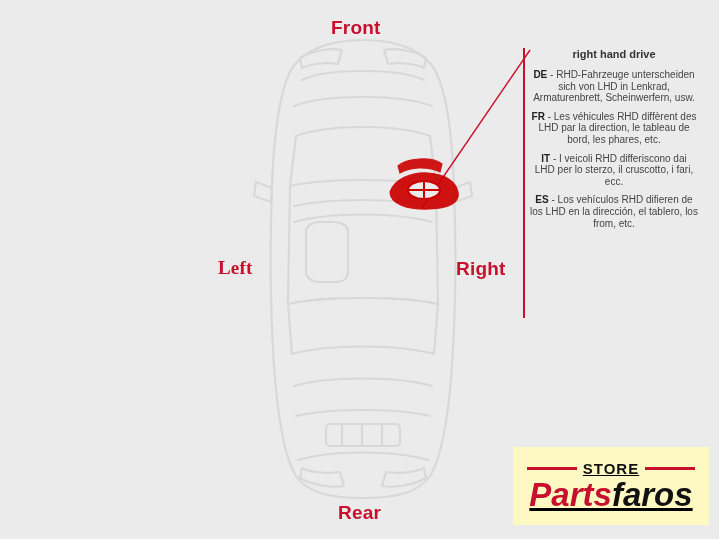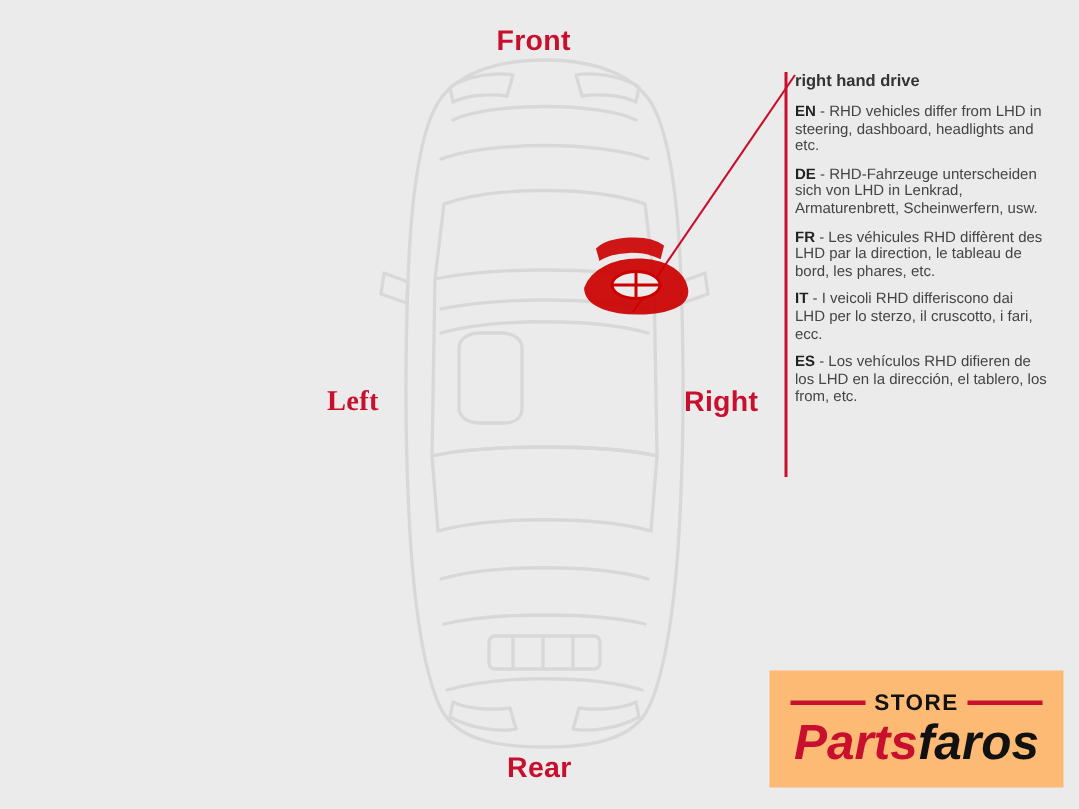--- a/index.html
+++ b/index.html
@@ -12,20 +12,21 @@
     background: #ebebeb;
     font-family: "Liberation Sans", sans-serif;
     overflow: hidden;
     position: relative;
   }
   .stage {
     position: absolute;
     left: 0; top: 0;
     width: 719px;
     height: 468px;
+    text-align: center;
   }
   .label {
     position: absolute;
     color: #c8102e;
     font-weight: bold;
     font-size: 19px;
     letter-spacing: 0.2px;
     white-space: nowrap;
   }
   
@@ -84,25 +85,26 @@
     height: 270px;
     background: #c8102e;
   }
 
   .logo-box {
     position: absolute;
     left: 513px;
     top: 447px;
     width: 196px;
     height: 78px;
-    background: #fdba74;
+    background: #fef9c3;
     display: flex;
     flex-direction: column;
     align-items: center;
     justify-content: center;
+    text-decoration: underline;
   }
   .logo-top {
     display: flex;
     align-items: center;
     justify-content: center;
     width: 168px;
     margin-bottom: 1px;
   }
   .logo-bar {
     height: 3px;
@@ -199,23 +201,20 @@
   <div class="label" id="label-rear">Rear</div>
   <div class="label" id="label-left">Left</div>
   <div class="label" id="label-right">Right</div>
 
   <div class="vrule"></div>
 
   <div class="info-panel">
     <div class="info-sub">right hand drive</div>
 
     <div class="info-item">
-      <span class="lang">EN</span><span> - RHD vehicles differ from LHD in steering, dashboard, headlights and etc.</span>
-    </div>
-    <div class="info-item">
       <span class="lang">DE</span><span> - RHD-Fahrzeuge unterscheiden sich von LHD in Lenkrad, Armaturenbrett, Scheinwerfern, usw.</span>
     </div>
     <div class="info-item">
       <span class="lang">FR</span><span> - Les véhicules RHD diffèrent des LHD par la direction, le tableau de bord, les phares, etc.</span>
     </div>
     <div class="info-item">
       <span class="lang">IT</span><span> - I veicoli RHD differiscono dai LHD per lo sterzo, il cruscotto, i fari, ecc.</span>
     </div>
     <div class="info-item">
       <span class="lang">ES</span><span> - Los vehículos RHD difieren de los LHD en la dirección, el tablero, los from, etc.</span>

